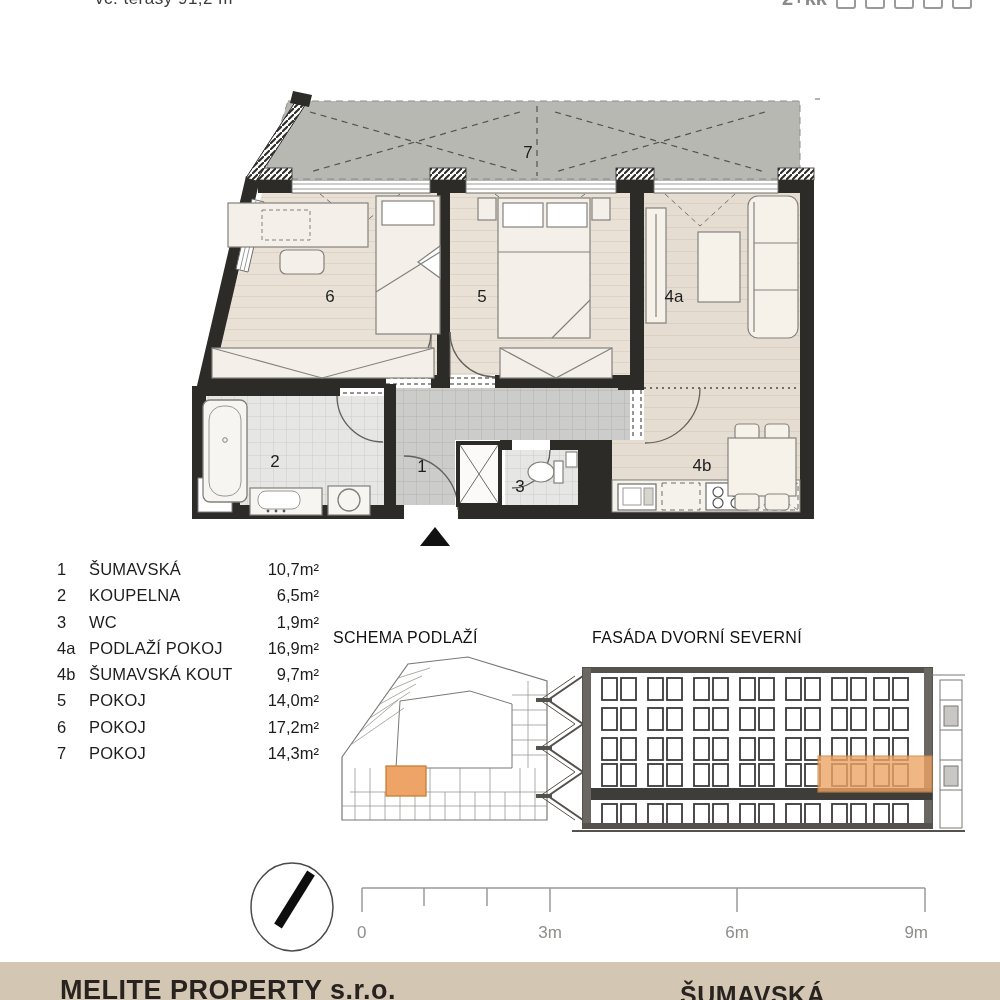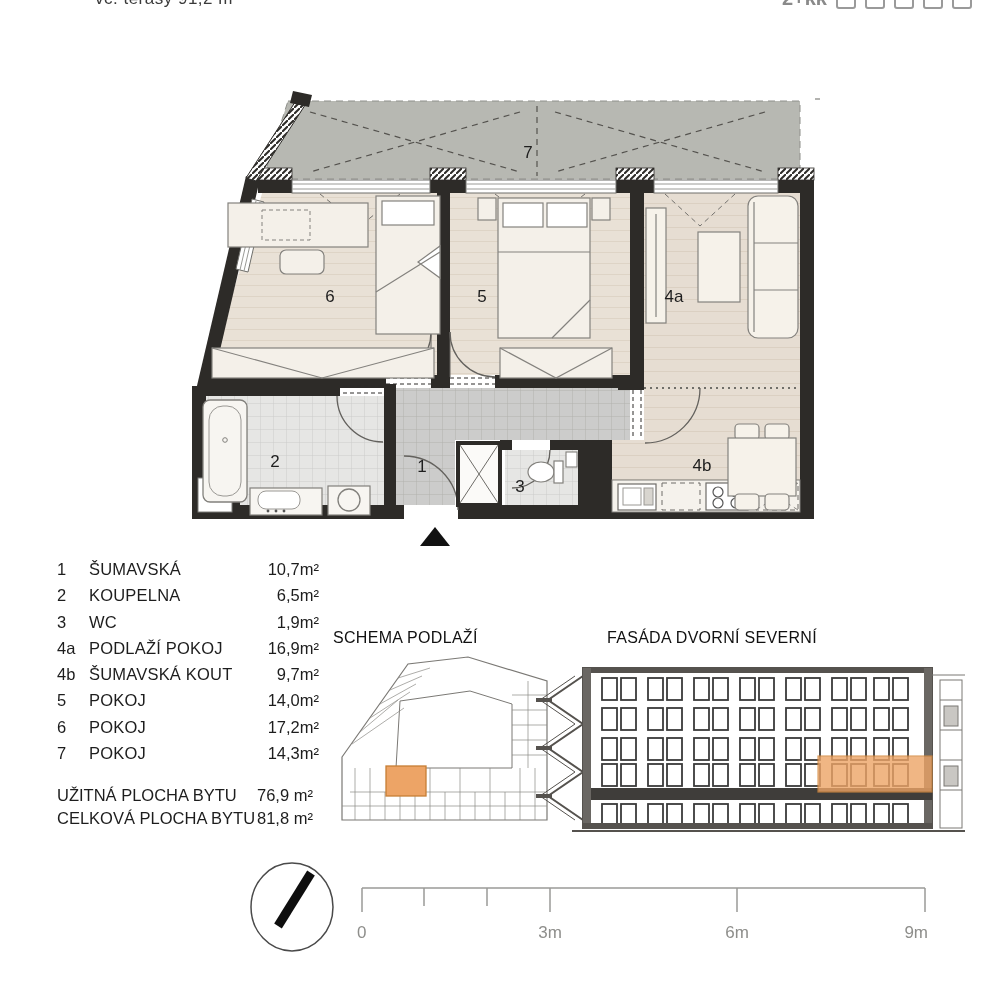--- a/index.html
+++ b/index.html
@@ -16,21 +16,21 @@
   .lrow{display:flex;align-items:baseline;height:26.3px;}
   .lnum{width:32px;}
   .lname{flex:1;letter-spacing:.2px;}
   .larea{white-space:nowrap;}
   #totals{top:786px;left:57px;width:262px;font-size:16.5px;}
   .trow{display:flex;height:23px;align-items:baseline;}
   .tlabel{width:200px;}
   .tval{white-space:nowrap;}
   .sec-title{font-size:16px;letter-spacing:.3px;color:#111;}
   #schema-title{top:629px;left:333px;text-align:center;}
-  #facade-title{top:629px;left:592px;margin-left:15px;}
+  #facade-title{top:629px;left:592px;}
   
   #footer-band{left:0;top:962px;width:1000px;height:38px;background:#d3c6b3;overflow:hidden;}
   #footer-company{position:absolute;left:60px;top:13px;font-size:27px;font-weight:700;color:#292320;letter-spacing:.5px;}
   #footer-street{position:absolute;left:680px;top:19px;font-size:25px;font-weight:700;color:#292320;letter-spacing:.5px;}
   svg text{font-family:"Liberation Sans",sans-serif;}
   .roomnum{font-size:17px;fill:#1e1e1e;}
 </style>
 </head>
 <body>
 
@@ -300,30 +300,20 @@
       </div>
     <div class="lrow">
         <span class="lnum">6</span>
         <span class="lname">POKOJ</span>
         <span class="larea">17,2m²</span>
       </div>
     <div class="lrow">
         <span class="lnum">7</span>
         <span class="lname">POKOJ</span>
         <span class="larea">14,3m²</span>
-      </div>
-  </div>
-  <div class="abs" id="totals">
-    <div class="trow">
-        <span class="tlabel">UŽITNÁ PLOCHA BYTU</span>
-        <span class="tval">76,9 m²</span>
-      </div>
-    <div class="trow">
-        <span class="tlabel">CELKOVÁ PLOCHA BYTU</span>
-        <span class="tval">81,8 m²</span>
       </div>
   </div>
 
   <div class="abs sec-title" id="schema-title">SCHEMA PODLAŽÍ</div>
   <div class="abs sec-title" id="facade-title">FASÁDA DVORNÍ SEVERNÍ</div>
 
   <svg class="abs" style="left:330px;top:650px;width:240px;height:200px" viewBox="330 650 240 200">
     <g fill="#ffffff" stroke="#7b7975" stroke-width="1.2">
       <path d="M342,757 L408,664 L468,657 L547,681 L547,820 L342,820 Z"></path>
       <path d="M400,701 L470,691 L512,704 L512,768 L396,768 Z" stroke-width="1"></path>
@@ -450,14 +440,18 @@
       <line x1="925" y1="888" x2="925" y2="912"></line>
     </g>
     <g fill="#8e8e8b" font-size="17">
       <text x="357" y="938">0</text>
       <text x="550" y="938" text-anchor="middle">3m</text>
       <text x="737" y="938" text-anchor="middle">6m</text>
       <text x="928" y="938" text-anchor="end">9m</text>
     </g>
   </svg>
 
+  <div class="abs" id="footer-band">
+    <div id="footer-company">MELITE PROPERTY s.r.o.</div>
+    <div id="footer-street">ŠUMAVSKÁ</div>
+  </div>
 
 </div>
 
 </body></html>

